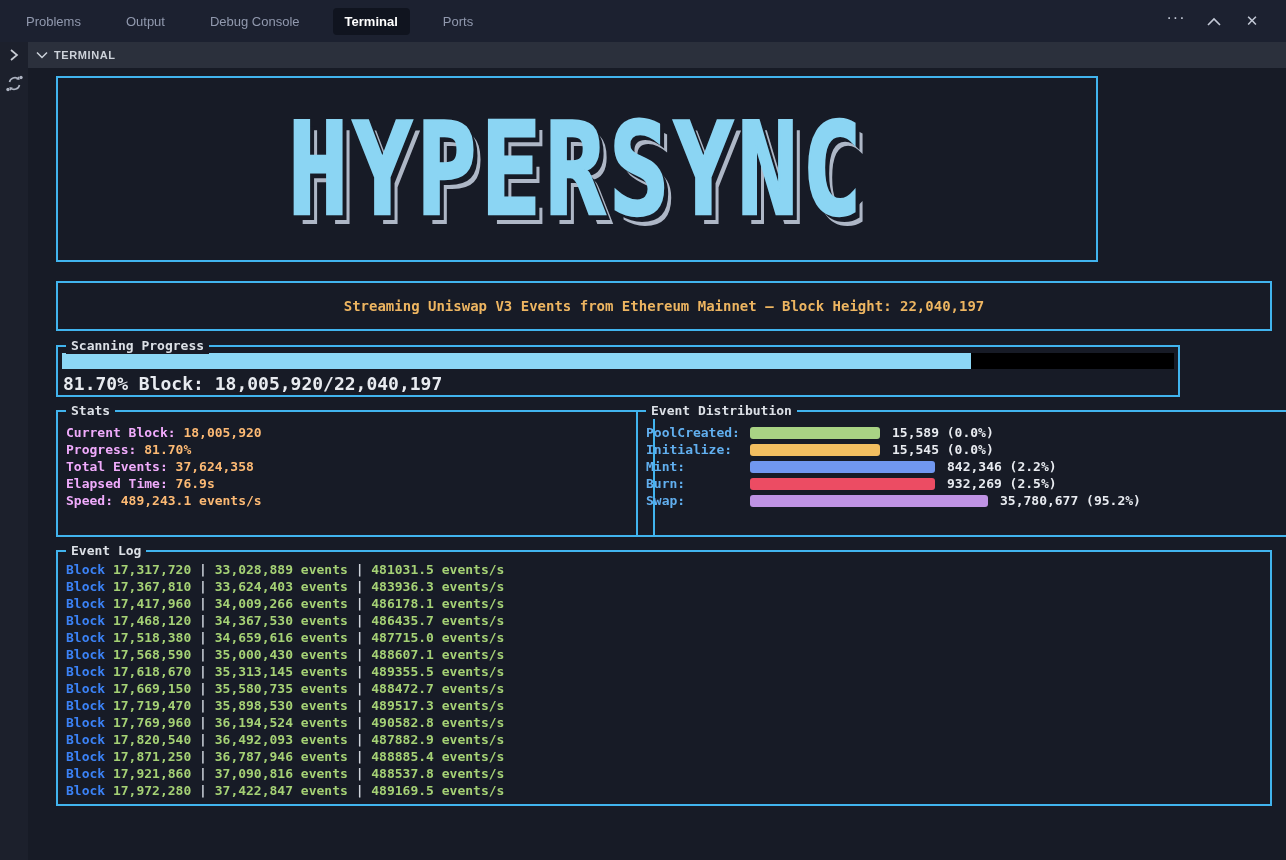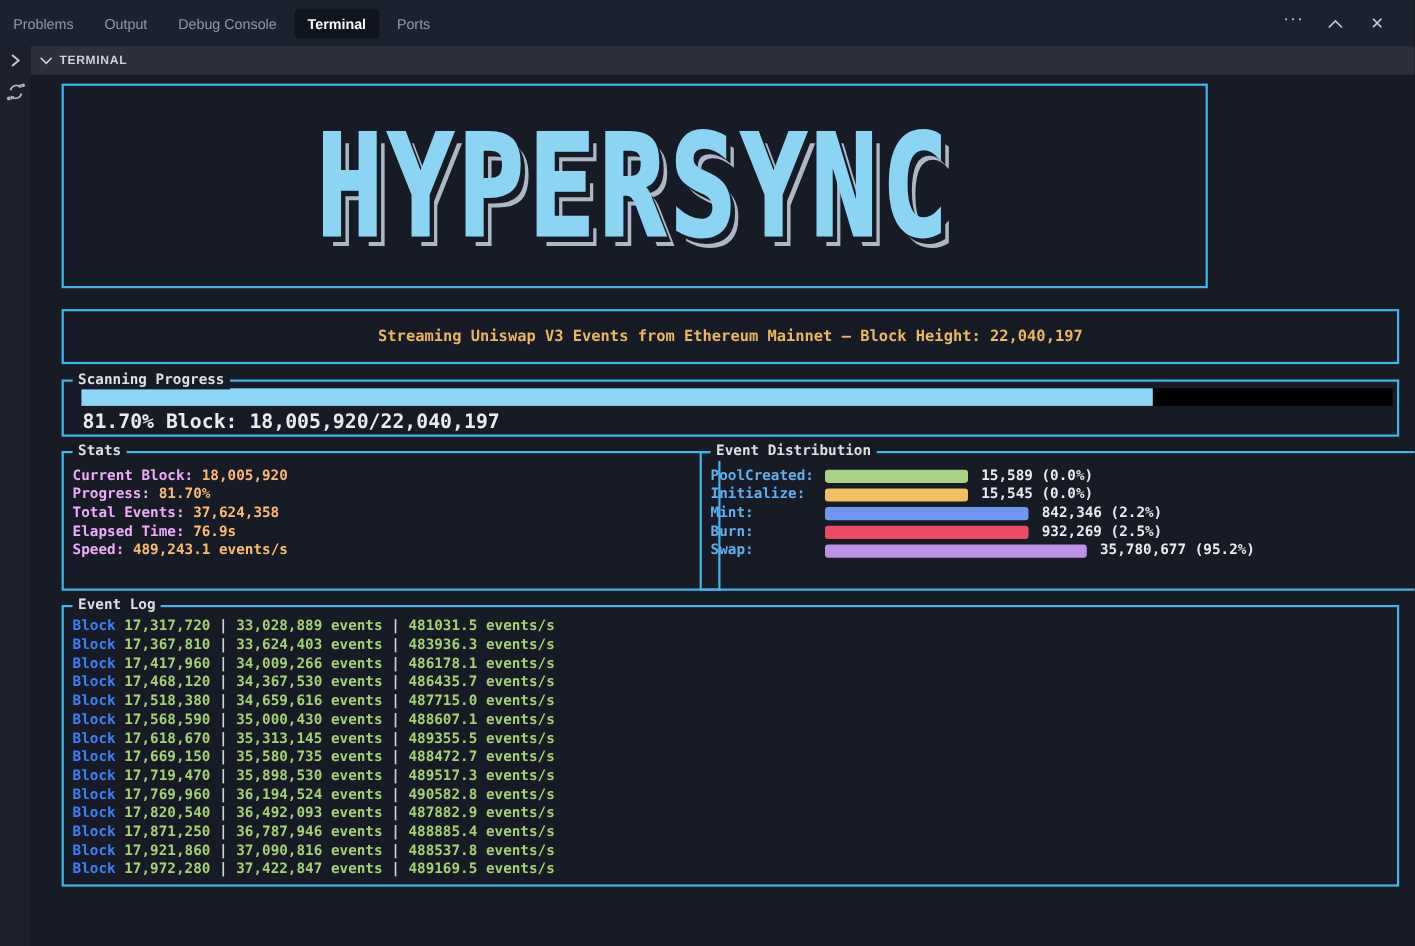--- a/index.html
+++ b/index.html
@@ -3,21 +3,21 @@
 <meta charset="utf-8">
 <style>
   * { margin:0; padding:0; box-sizing:border-box; }
   html,body { width:1286px; height:860px; background:#171B26; overflow:hidden; }
   .screen { position:relative; width:1286px; height:860px; background:#171B26;
             font-family:"Liberation Sans", sans-serif; }
 
   
   .topbar { position:absolute; top:0; left:0; width:1286px; height:42px;
             background:#1C2130; display:flex; align-items:center; justify-content:space-between; }
-  .tabs { display:flex; align-items:center; gap:4px; }
+  .tabs { display:flex; align-items:center; padding-left:14px; gap:21px; }
   .tab { color:#9199AE; font-size:13px; padding:6px 12px; border-radius:4px; cursor:pointer; white-space:nowrap; }
   .tab.active { background:#10141F; color:#FFFFFF; font-weight:bold; }
   .actions { display:flex; align-items:center; gap:14px; padding-right:22px; }
   .act { color:#C3C9D6; font-size:15px; width:24px; height:24px; display:flex;
          align-items:center; justify-content:center; cursor:pointer; }
   .act-dots { font-size:16px; letter-spacing:1px; padding-bottom:6px; }
 
   
   .side { position:absolute; top:42px; left:0; width:28px; height:818px; background:#1C202C;
           display:flex; flex-direction:column; align-items:center; padding-top:6px; gap:12px; }
@@ -37,21 +37,21 @@
 
   .banner-box   { top:8px;   left:28px;  width:1042px; height:186px; display:flex; align-items:center; justify-content:center; }
   .banner { font-family:"DejaVu Sans Mono", monospace; font-weight:bold; font-size:100px;
             letter-spacing:4px; color:#8BD5F3; -webkit-text-stroke:2px #8BD5F3;
             transform:scaleY(1.28); transform-origin:center;
             text-shadow:5px 5px 0 #171B26, 8px 8px 0 #AEB7C6; }
 
   .subtitle-box { top:213px; left:28px;  width:1216px; height:50px; display:flex; align-items:center; justify-content:center; }
   .subtitle { color:#EDB561; font-size:14px; font-weight:bold; }
 
-  .scan-box { top:277px; left:28px; width:1216px; height:52px; padding:6px 4px 0 16px; }
+  .scan-box { top:277px; left:28px; width:1124px; height:52px; padding:6px 4px 0 4px; }
   .pbar  { width:100%; height:16px; background:#000000; }
   .pfill { height:100%; background:#8CD7F5; }
   .pstatus { margin-top:4px; color:#E8EBF0; font-size:18px; padding-left:1px; }
 
   .stats-box { top:342px; left:28px;  width:599px; height:127px; padding:12px 8px 0 8px; }
   .stat-row { line-height:17px; white-space:pre; }
   .lbl { color:#f0abfc; }
   .val { color:#fdba74; }
 
   .dist-box { top:342px; left:608px; width:688px; height:127px; padding:12px 8px 0 8px; }

